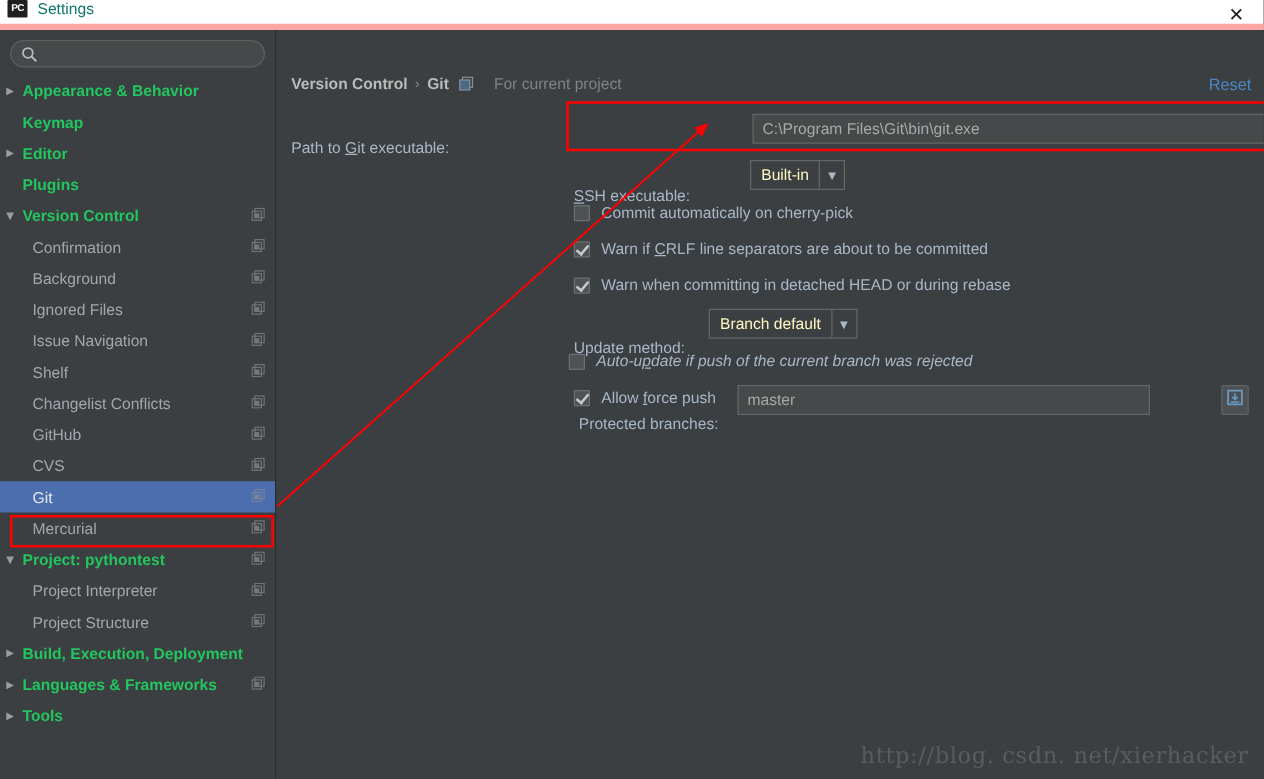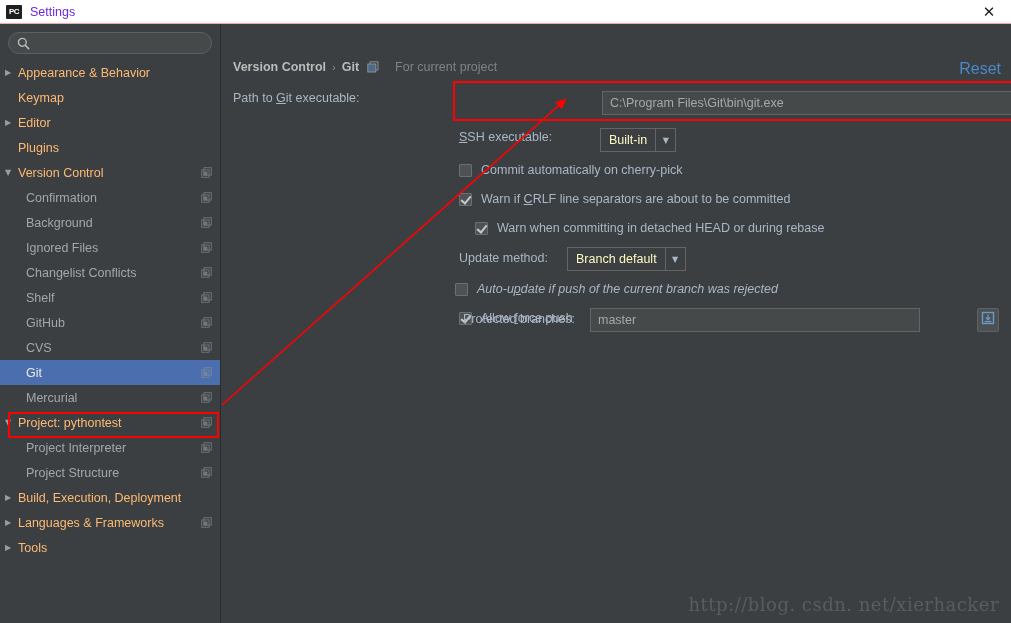--- a/index.html
+++ b/index.html
@@ -9,40 +9,39 @@
     overflow: hidden;
     font-family: "Liberation Sans", sans-serif;
   }
   body { background: #3c3f41; }
 
   
   #titlebar {
     height: 24px;
     background: #ffffff;
     display: flex;
-    align-items: center;
     position: relative;
-    border-bottom: 1px solid #fca5a5;
+    border-bottom: 5px solid #fca5a5;
   }
   #app-icon {
     width: 16px; height: 14px;
     margin-left: 6px; margin-right: 8px;
     background: #1f1f1f;
     color: #ffffff;
     font-size: 8px;
     font-weight: bold;
     line-height: 14px;
     text-align: center;
     letter-spacing: -0.5px;
     font-family: "Liberation Sans", sans-serif;
     border-radius: 1px;
   }
   #window-title {
     font-size: 12.5px;
-    color: #6d28d9;
+    color: #0f766e;
   }
   #close-btn {
     position: absolute;
     right: 0; top: 0;
     width: 44px; height: 23px;
     display: flex; align-items: center; justify-content: center;
     color: #1d1d1d;
     font-size: 15px;
     font-family: "DejaVu Sans", sans-serif;
     cursor: pointer;
@@ -102,21 +101,21 @@
     color: #9a9da1;
     font-size: 8px;
     line-height: 1;
     font-family: "DejaVu Sans", sans-serif;
   }
   .t-label {
     font-size: 12.5px;
     color: #a9b7c6;
     white-space: nowrap;
   }
-  .lvl0 .t-label { color: #fdba74; font-weight: normal; padding-left: 2px; }
+  .lvl0 .t-label { color: #22c55e; font-weight: bold; padding-left: 2px; }
   .lvl1 { padding-left: 26px; }
   .lvl1 .t-label { color: #a0a7ad; font-weight: normal; }
   .tree-row.selected .t-label { color: #e8eaec; }
   .proj-icon {
     position: absolute;
     right: 8px;
     top: 50%;
     transform: translateY(-50%);
     opacity: 0.7;
   }
@@ -134,27 +133,27 @@
     display: flex;
     align-items: center;
     font-size: 12.5px;
   }
   .crumb-strong { color: #bbbbbb; font-weight: bold; }
   .crumb-sep { color: #8b8f93; margin: 0 6px; font-size: 11px; }
   .crumb-note { color: #7e8387; margin-left: 16px; font-weight: normal; }
   #reset-link {
     position: absolute;
     right: 10px; top: 36px;
-    font-size: 16px;
+    font-size: 13px;
     color: #4a88c7;
     cursor: pointer;
   }
 
   .row { position: absolute; display: flex; align-items: center; }
-  .flabel { color: #a9b7c6; font-size: 12.5px; white-space: nowrap; }
+  .flabel { color: #a9b7c6; font-size: 12.5px; white-space: nowrap; margin-top: 20px; }
   .flabel u { text-decoration: underline; }
 
   .textfield {
     background: #45494a;
     border: 1px solid #646464;
     color: #a8a8a8;
     font-size: 12.5px;
     font-family: "Liberation Sans", sans-serif;
     padding: 0 7px;
     height: 24px;
@@ -316,29 +315,37 @@
         </div>
         <div class="tree-row lvl1">
           <span class="t-label">Ignored Files</span>
           <span class="proj-icon"><svg width="11" height="11" viewBox="0 0 12 12">
               <rect x="3.2" y="0.8" width="8" height="8" fill="none" stroke="#8a8f93" stroke-width="1"></rect>
               <rect x="0.8" y="3.2" width="8" height="8" fill="none" stroke="#8a8f93" stroke-width="1"></rect>
               <rect x="2.6" y="5" width="4.4" height="4.4" fill="#8a8f93"></rect>
             </svg></span>
         </div>
         <div class="tree-row lvl1">
+          <span class="t-label">Issue Navigation</span>
+          <span class="proj-icon"><svg width="11" height="11" viewBox="0 0 12 12">
+              <rect x="3.2" y="0.8" width="8" height="8" fill="none" stroke="#8a8f93" stroke-width="1"></rect>
+              <rect x="0.8" y="3.2" width="8" height="8" fill="none" stroke="#8a8f93" stroke-width="1"></rect>
+              <rect x="2.6" y="5" width="4.4" height="4.4" fill="#8a8f93"></rect>
+            </svg></span>
+        </div>
+        <div class="tree-row lvl1">
+          <span class="t-label">Shelf</span>
+          <span class="proj-icon"><svg width="11" height="11" viewBox="0 0 12 12">
+              <rect x="3.2" y="0.8" width="8" height="8" fill="none" stroke="#8a8f93" stroke-width="1"></rect>
+              <rect x="0.8" y="3.2" width="8" height="8" fill="none" stroke="#8a8f93" stroke-width="1"></rect>
+              <rect x="2.6" y="5" width="4.4" height="4.4" fill="#8a8f93"></rect>
+            </svg></span>
+        </div>
+        <div class="tree-row lvl1">
           <span class="t-label">Changelist Conflicts</span>
-          <span class="proj-icon"><svg width="11" height="11" viewBox="0 0 12 12">
-              <rect x="3.2" y="0.8" width="8" height="8" fill="none" stroke="#8a8f93" stroke-width="1"></rect>
-              <rect x="0.8" y="3.2" width="8" height="8" fill="none" stroke="#8a8f93" stroke-width="1"></rect>
-              <rect x="2.6" y="5" width="4.4" height="4.4" fill="#8a8f93"></rect>
-            </svg></span>
-        </div>
-        <div class="tree-row lvl1">
-          <span class="t-label">Shelf</span>
           <span class="proj-icon"><svg width="11" height="11" viewBox="0 0 12 12">
               <rect x="3.2" y="0.8" width="8" height="8" fill="none" stroke="#8a8f93" stroke-width="1"></rect>
               <rect x="0.8" y="3.2" width="8" height="8" fill="none" stroke="#8a8f93" stroke-width="1"></rect>
               <rect x="2.6" y="5" width="4.4" height="4.4" fill="#8a8f93"></rect>
             </svg></span>
         </div>
         <div class="tree-row lvl1">
           <span class="t-label">GitHub</span>
           <span class="proj-icon"><svg width="11" height="11" viewBox="0 0 12 12">
               <rect x="3.2" y="0.8" width="8" height="8" fill="none" stroke="#8a8f93" stroke-width="1"></rect>
@@ -447,21 +454,21 @@
     </div>
 
     <div class="cbrow" style="left:238px; top:139px;">
       <span class="cbox"></span>
       <span class="cbtext">Commit automatically on cherry-pick</span>
     </div>
     <div class="cbrow" style="left:238px; top:168px;">
       <span class="cbox checked"></span>
       <span class="cbtext">Warn if <u>C</u>RLF line separators are about to be committed</span>
     </div>
-    <div class="cbrow" style="left:254px; top:197px;align-items:flex-end;">
+    <div class="cbrow" style="left:238px; top:197px;align-items:flex-end;">
       <span class="cbox checked"></span>
       <span class="cbtext">Warn when committing in detached HEAD or during rebase</span>
     </div>
 
     <div class="row" style="left:238px; top:227px;">
       <span class="flabel">Update method:</span>
     </div>
     <div class="combo" style="position:absolute; left:346px; top:223px;">
       <div class="ctext">Branch default</div>
       <div class="carrow">▼</div>

